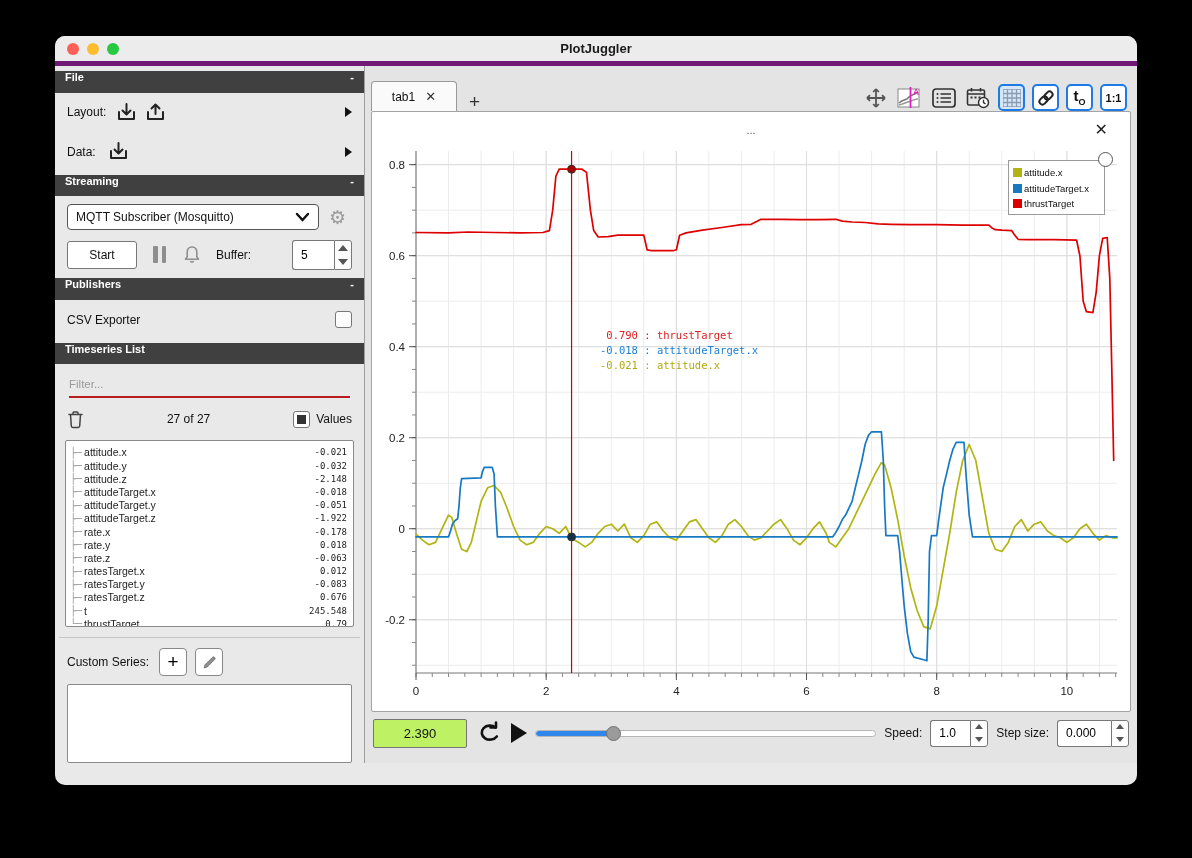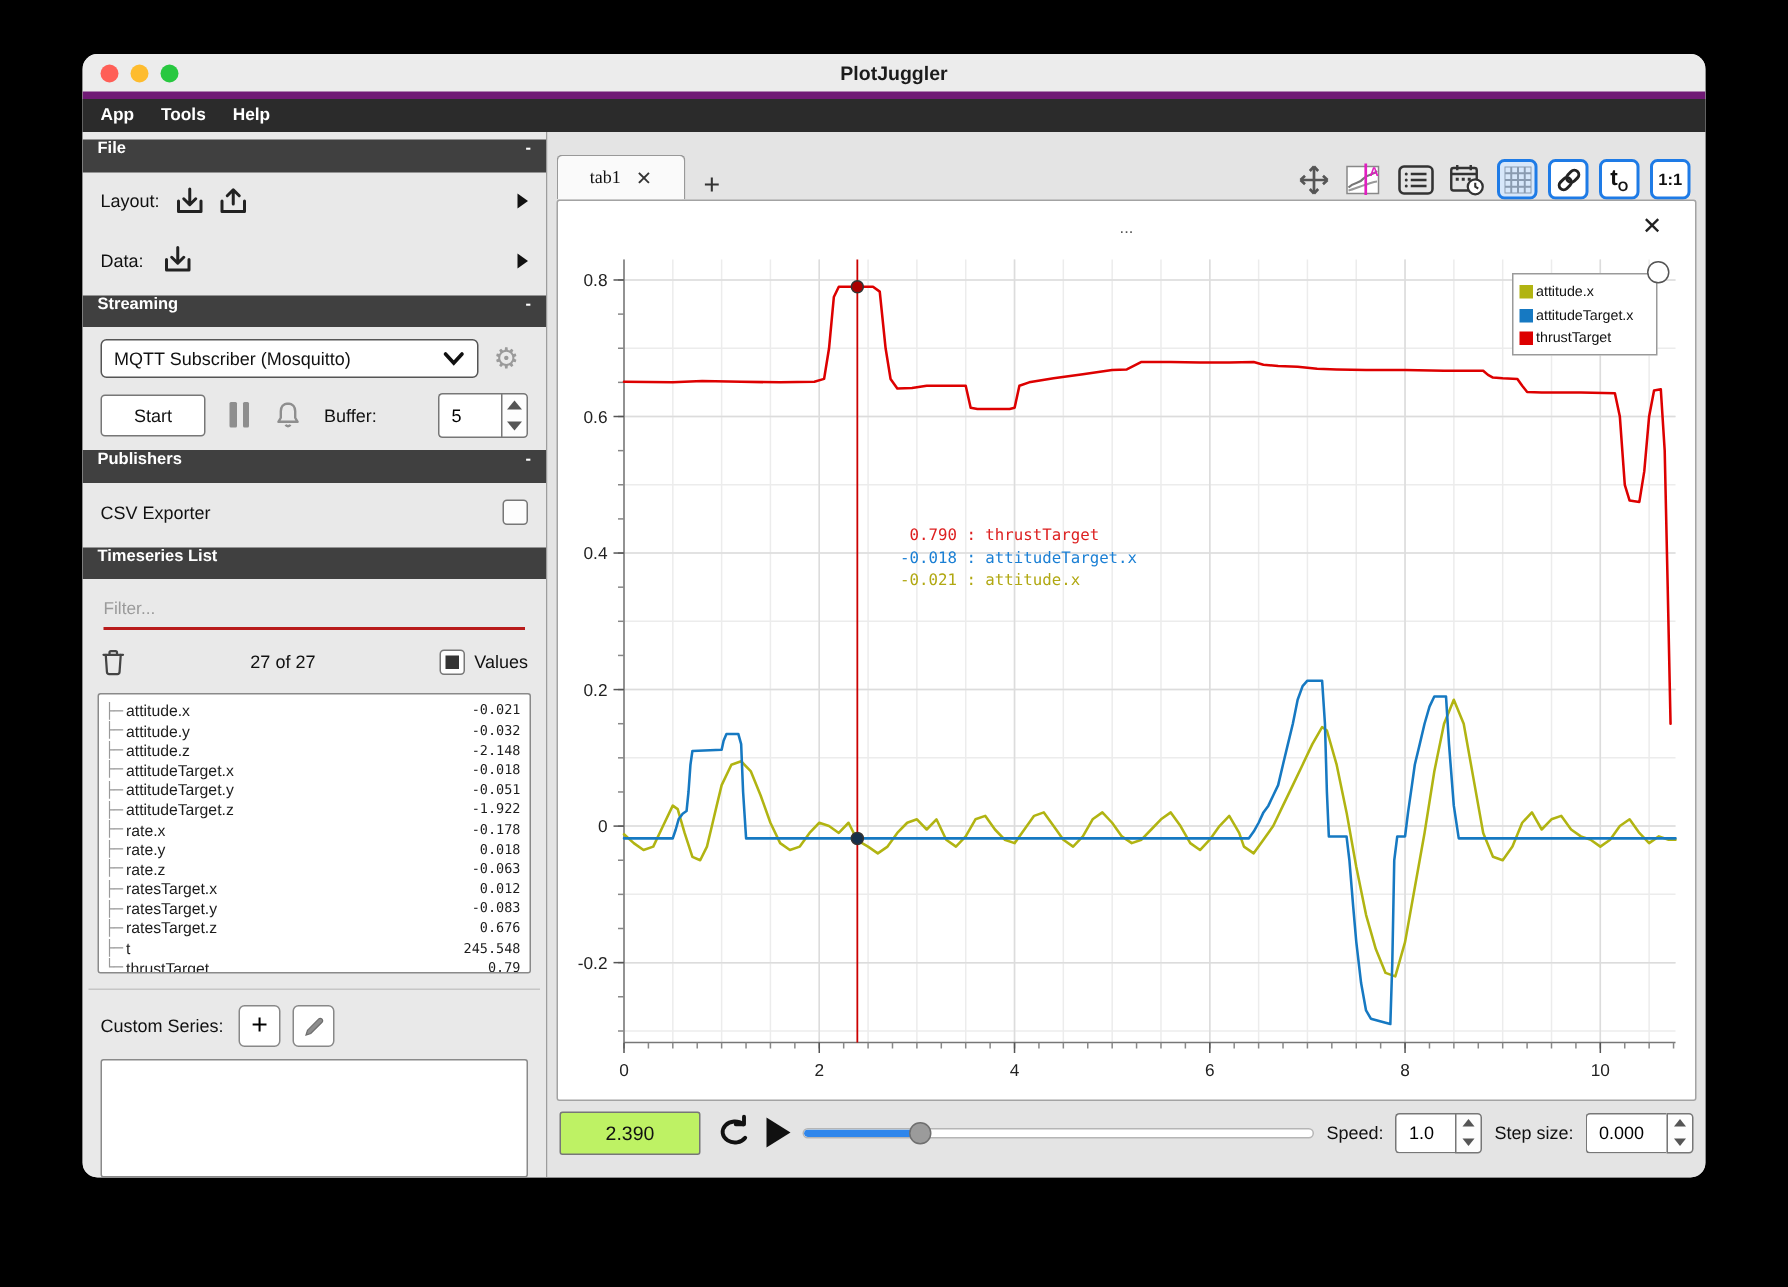--- a/index.html
+++ b/index.html
@@ -46,21 +46,21 @@
   .ts-row .tree { font-family:"DejaVu Sans Mono",monospace; font-size:10px; color:#999; white-space:pre; }
   .ts-row .nm { font-size:10.5px; color:#1c1c1c; margin-left:2px; }
   .ts-row .vv { margin-left:auto; font-family:"DejaVu Sans Mono",monospace; font-size:9px; color:#1c1c1c; }
   .divider { height:1px; background:#c6c6c6; margin:10px 4px 0 4px; }
   .cs-row { margin-top:8px; }
   .sq-btn { width:28px; height:28px; background:#fff; border:1px solid #888; border-radius:4px; display:flex; align-items:center; justify-content:center; }
   .cs-box { margin:6px 12px 0 12px; height:80px; background:#fff; border:1px solid #8a8a8a; border-radius:2px; }
   
   .main { flex:1; background:#e4e4e4; display:flex; flex-direction:column; padding:14px 6px 12px 6px; }
   .tabrow { height:31px; display:flex; align-items:flex-end; }
-  .tab { width:86px; height:30px; background:#fafafa; border:1px solid #999; border-bottom:none; border-radius:4px 4px 0 0; display:flex; align-items:center; justify-content:center; gap:10px; font-size:12px; color:#111;font-family:Liberation Serif, serif; }
+  .tab { width:86px; height:30px; background:#fafafa; border:1px solid #999; border-bottom:none; border-radius:4px 4px 0 0; display:flex; align-items:center; justify-content:center; gap:10px; font-size:12px; color:#111; }
   .tab .x { font-size:13px; color:#333; }
   .newtab { font-size:19px; color:#333; padding:0 12px; line-height:1; }
   .tools { margin-left:auto; display:flex; align-items:center; gap:7px; padding-right:4px; }
   .tool { width:27px; height:27px; display:flex; align-items:center; justify-content:center; background:transparent; border:none; }
   .tool.bbtn { border:2px solid #1e7be6; border-radius:5px; background:#fff; }
   .tool.bbtn.checked { background:#d7e7fa; }
   .t0txt { font-size:15px; font-weight:bold; color:#111; line-height:1; }
   .t0sub { font-size:9px; font-weight:bold; vertical-align:sub; }
   .oneone { font-size:11px; font-weight:bold; color:#111; }
   .plotpanel { height:601px; background:#fff; border:1px solid #a3a3a3; border-radius:2px; position:relative; }
@@ -93,25 +93,20 @@
 
   <div class="titlebar">
     <div class="lights">
       <div class="light" style="background:#ff5f57"></div>
       <div class="light" style="background:#febc2e"></div>
       <div class="light" style="background:#28c840"></div>
     </div>
     <div class="title">PlotJuggler</div>
   </div>
 
-  <div class="menubar">
-    <span>App</span>
-    <span>Tools</span>
-    <span>Help</span>
-  </div>
 
   <div class="content">
 
     <div class="sidebar">
 
       <div class="sec-header" style="margin-top:1px">
         <span>File</span>
         <span class="dash">-</span>
       </div>
       <div class="row" style="height:40px">

